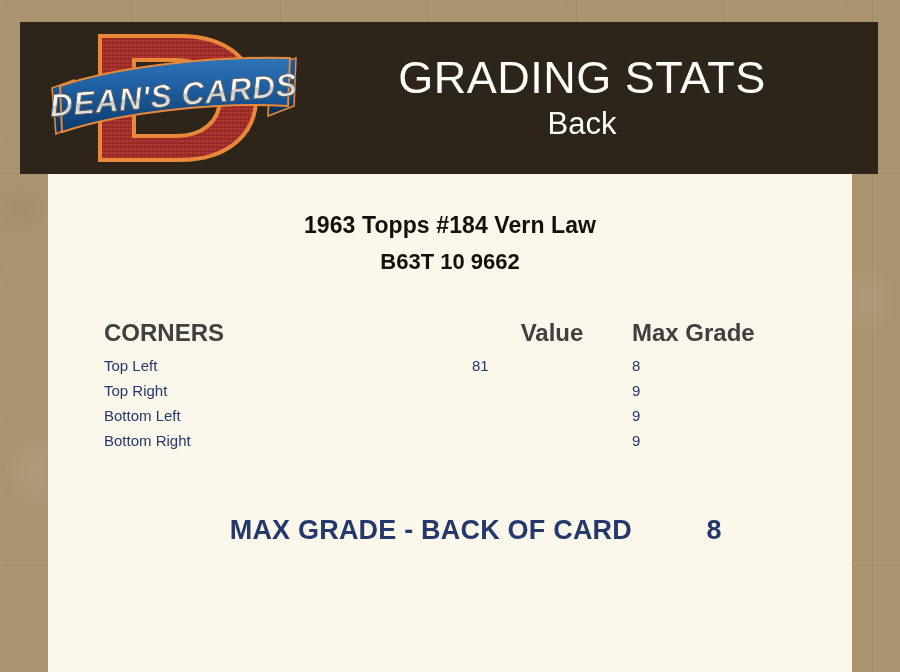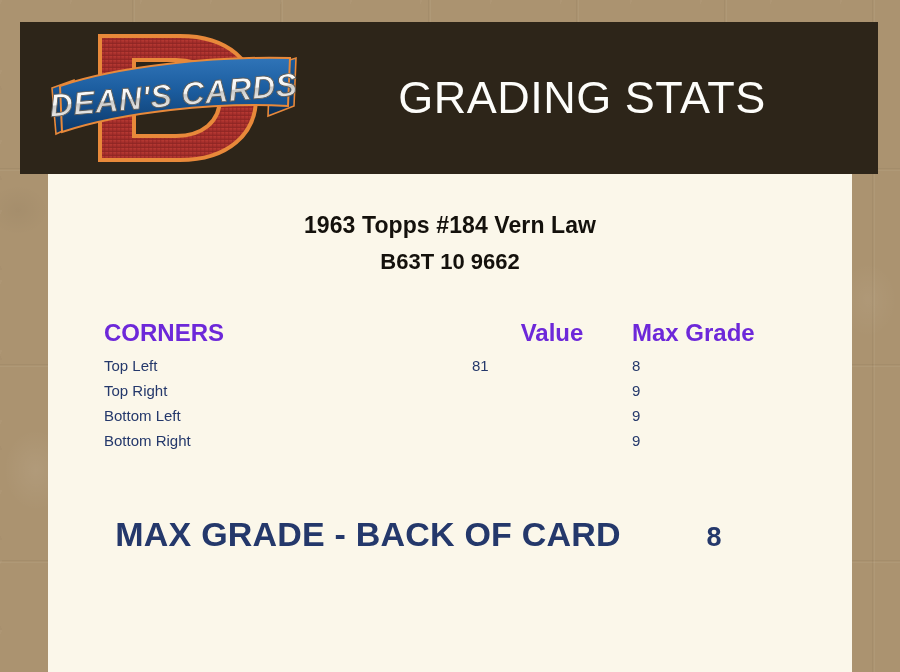--- a/index.html
+++ b/index.html
@@ -132,21 +132,21 @@
   #stats-table {
     width: 692px;
     margin: 44px auto 0 auto;
     border-collapse: collapse;
     color: #24386b;
   }
   #stats-table th {
     font-size: 24px;
     font-weight: bold;
     padding: 0 0 6px 0;
-    color: #6d28d9;
+    color: #404040;
   }
   #stats-table td {
     font-size: 15px;
     font-weight: 400;
     padding: 4px 0;
     color: #24386b;
   }
   .col-label { text-align: left;   width: 368px; }
   .col-value { width: 160px; }
   .col-grade { text-align: left; width: 164px; }
@@ -155,25 +155,25 @@
 
   
   #summary {
     display: flex;
     align-items: baseline;
     width: 692px;
     margin: 62px auto 0 auto;
     color: #24386b;
   }
   #summary-label {
-    font-size: 34px;
+    font-size: 27px;
     font-weight: bold;
     letter-spacing: 0.2px;
     width: 528px;
-    text-align: center;
+    text-align: right;
   }
   #summary-value {
     font-size: 27px;
     font-weight: bold;
     width: 164px;
     text-align: center;
   }
 </style>
 </head>
 <body>
@@ -220,20 +220,21 @@
       <path d="M222 38 L248 30 L246 78 L220 88 Z" fill="url(#ribbonTail)" stroke="#e8893a" stroke-width="1.6"></path>
 
       <path d="M12 58 C70 38 168 28 242 30 L240 78 C168 74 74 84 14 104 Z" fill="url(#ribbonGrad)" stroke="#e8893a" stroke-width="2"></path>
 
       <text x="126" y="78" text-anchor="middle" font-family="'Liberation Sans', sans-serif" font-size="32" font-weight="bold" font-style="italic" fill="url(#txtGrad)" stroke="#5a5a58" stroke-width="0.9" letter-spacing="0.5" transform="rotate(-5 126 72)">DEAN'S CARDS</text>
     </svg>
   </div>
 
   <div id="header-text">
     <div id="header-title">GRADING STATS</div>
+    <div id="header-subtitle">Back</div>
   </div>
 
 </div>
 
 <div id="panel">
 
   <div id="card-title">1963 Topps #184 Vern Law</div>
   <div id="card-code">B63T 10 9662</div>
 
   <table id="stats-table">

